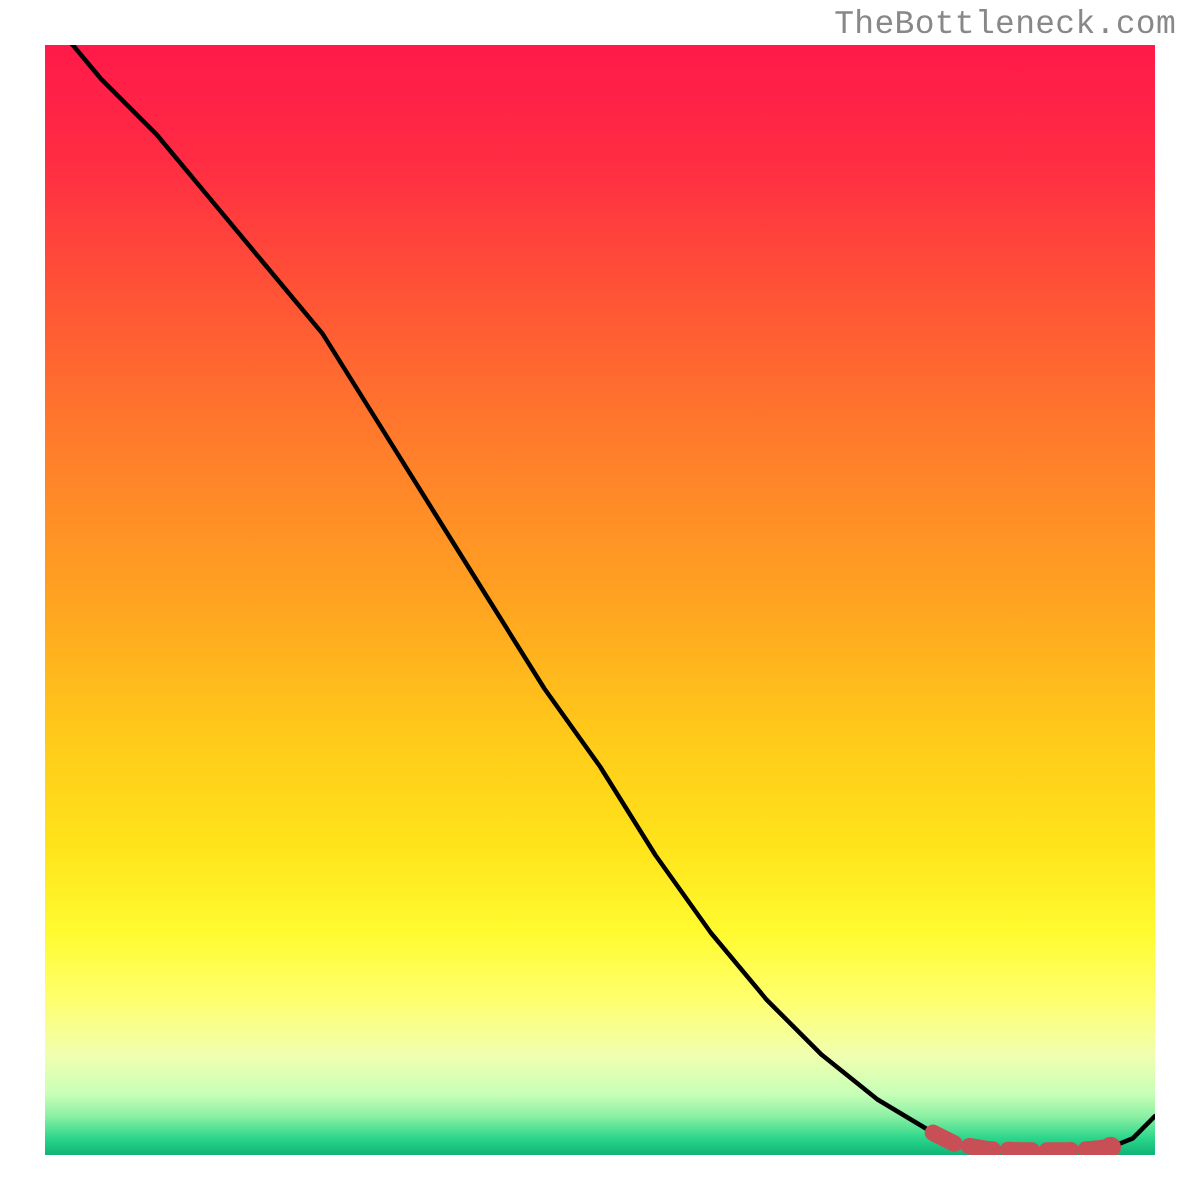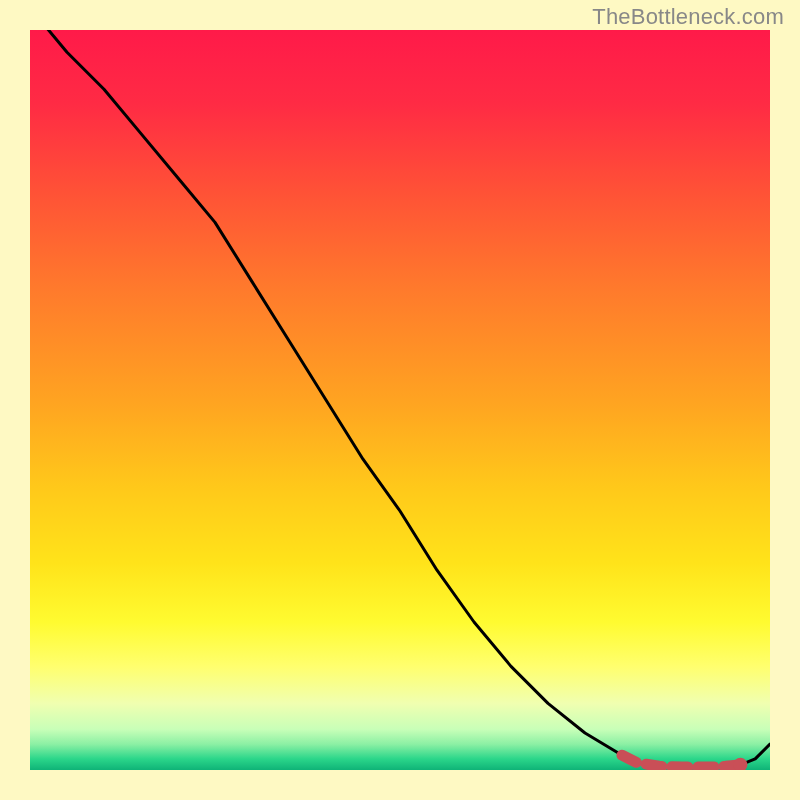--- a/index.html
+++ b/index.html
@@ -8,21 +8,22 @@
     width: 800px;
     height: 800px;
     background: #000;
     font-family: Arial, Helvetica, sans-serif;
     overflow: hidden;
   }
   .frame {
     position: relative;
     width: 800px;
     height: 800px;
-    background: #fef9c3;
+    background: #ffffff;
+    font-family: Liberation Mono, monospace;
   }
   .watermark {
     position: absolute;
     top: 4px;
     right: 16px;
     color: #888;
     font-size: 22px;
     font-weight: 500;
     letter-spacing: 0.2px;
     z-index: 50;

